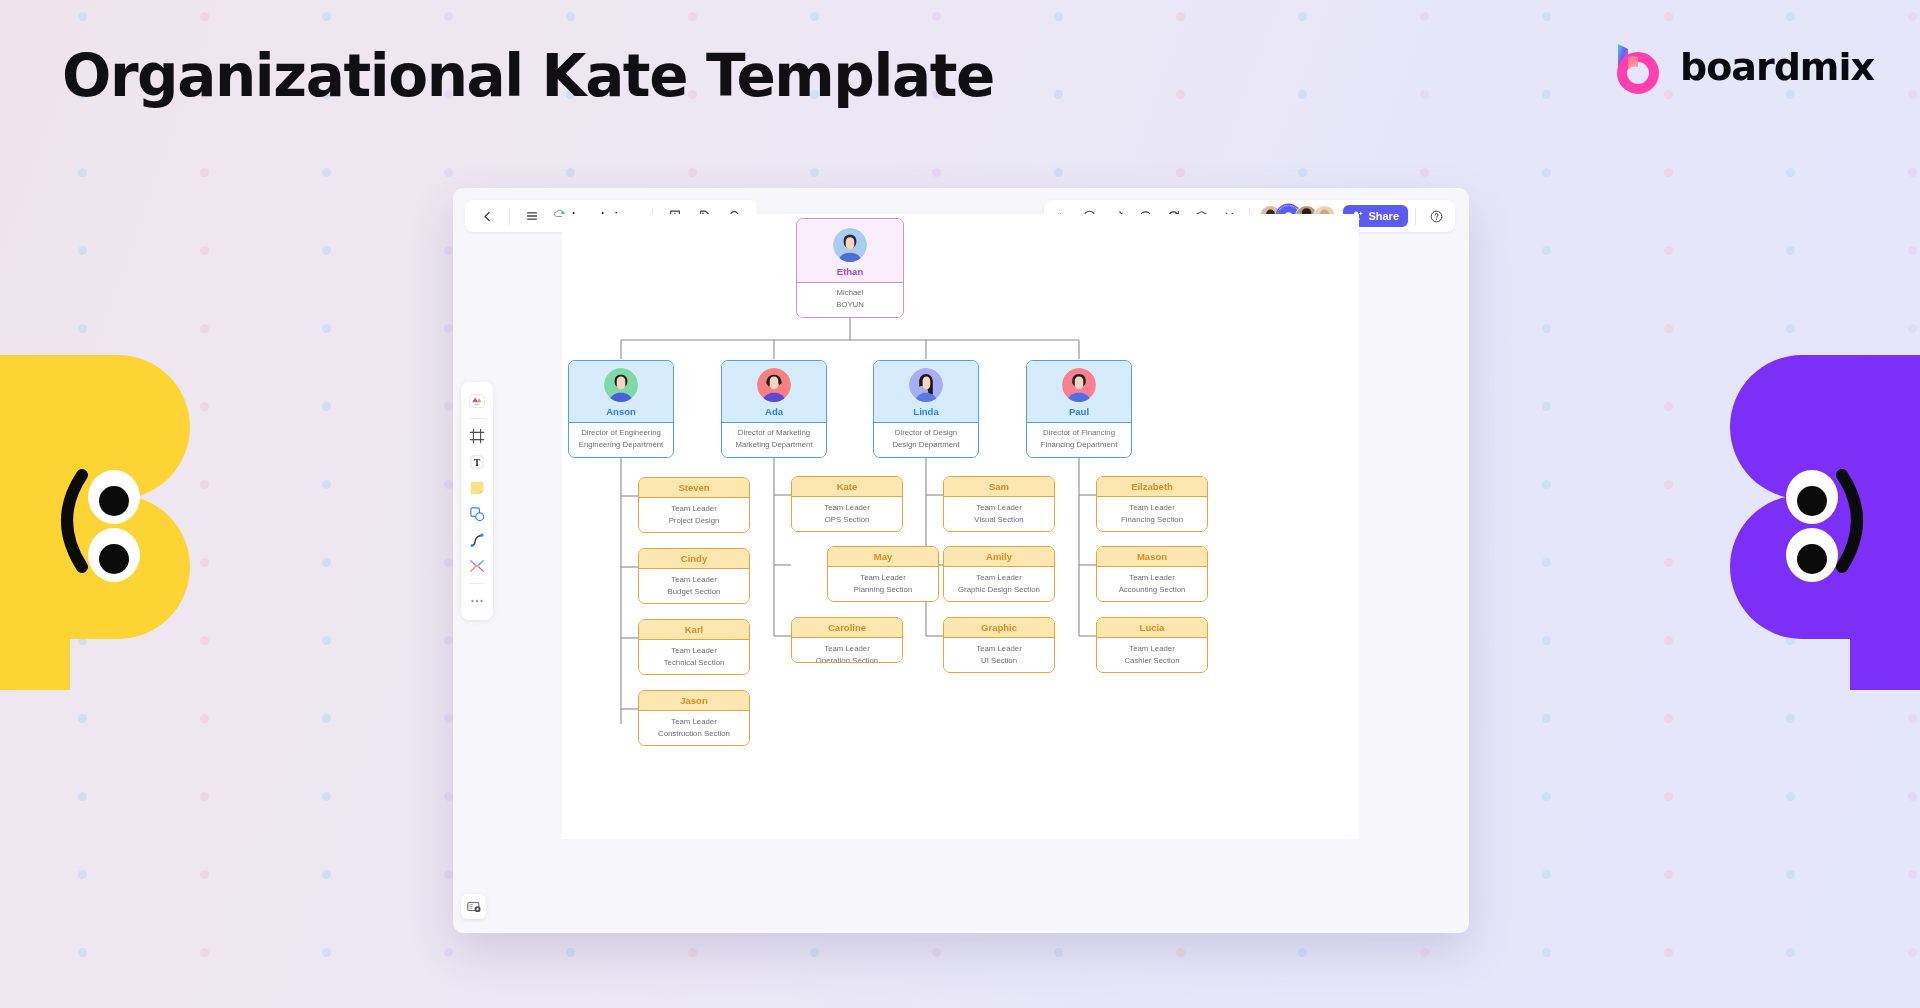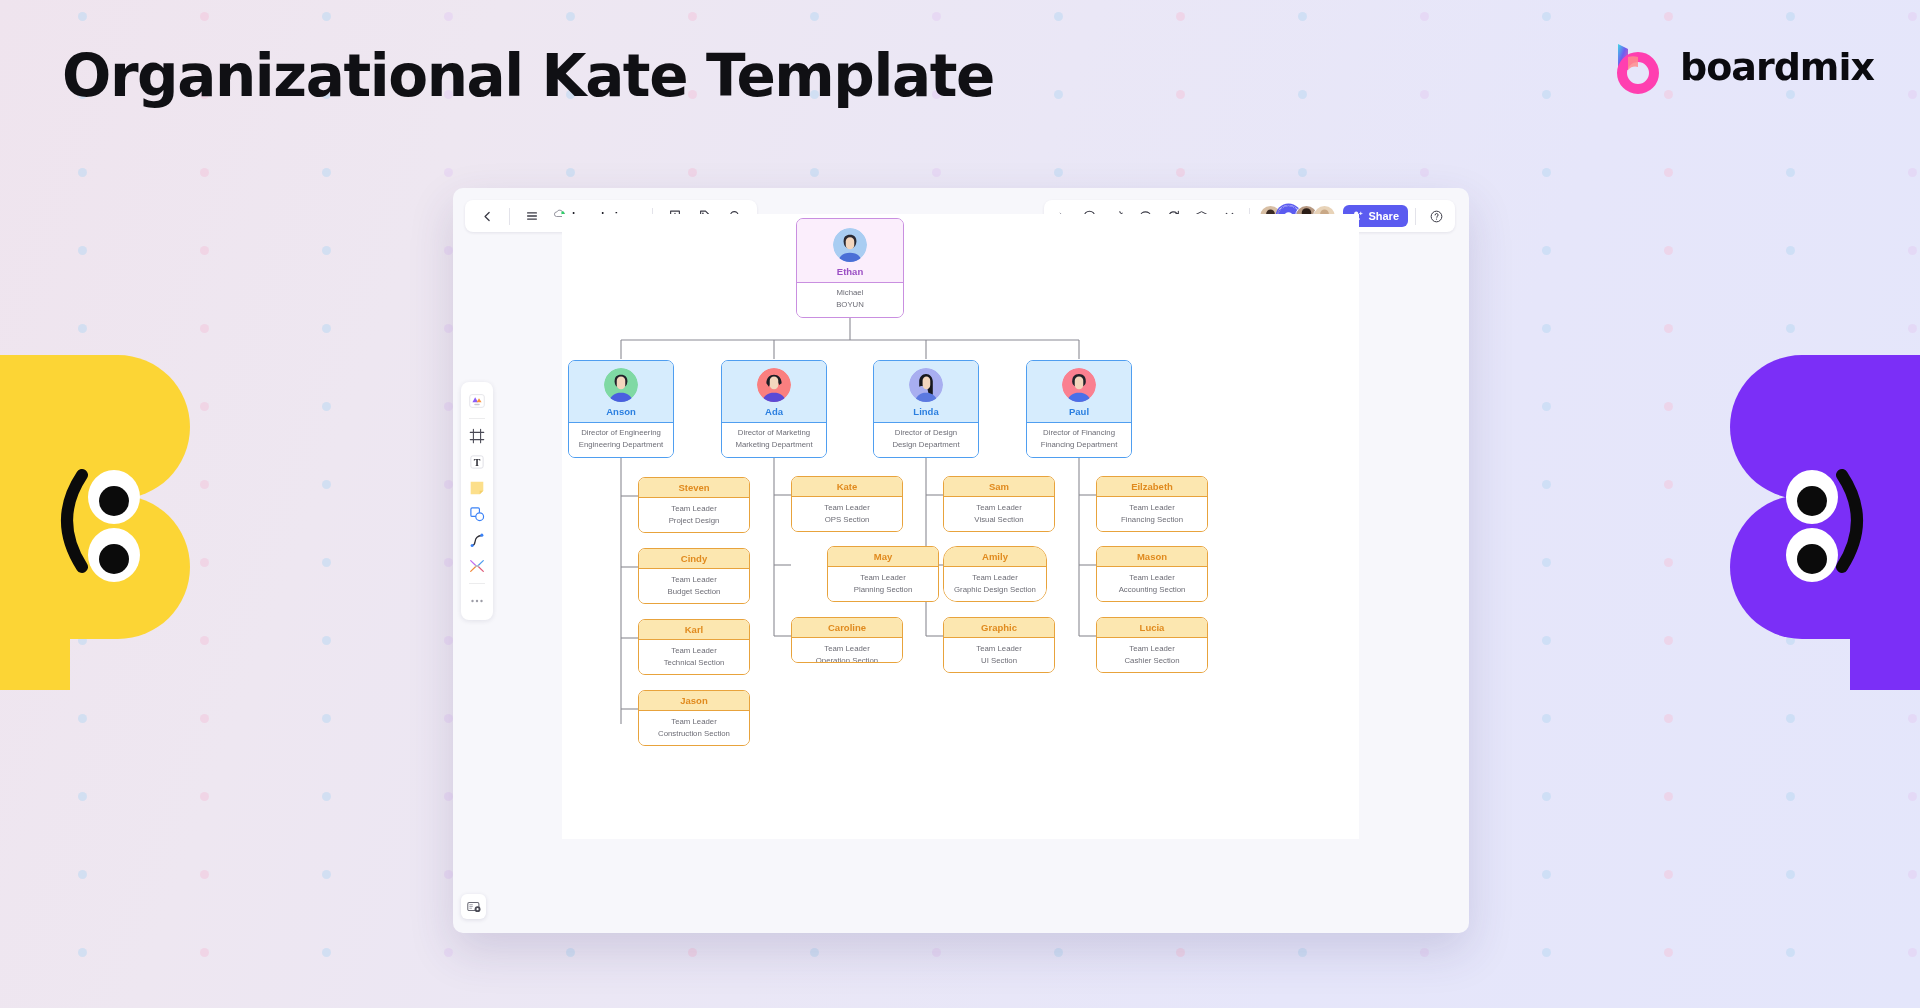--- a/index.html
+++ b/index.html
@@ -778,21 +778,21 @@
 
       <div class="node n-lead" style="left:381px;top:262px;width:112px;height:56px;">
         <div class="head">
             <div class="nm">Sam</div>
           </div>
         <div class="body">
           <div class="ln">Team Leader</div>
           <div class="ln">Visual Section</div>
           </div>
       </div>
-      <div class="node n-lead" style="left:381px;top:332px;width:104px;height:56px;border-radius:14px;">
+      <div class="node n-lead" style="left:381px;top:332px;width:112px;height:56px;">
         <div class="head">
             <div class="nm">Amily</div>
           </div>
         <div class="body">
           <div class="ln">Team Leader</div>
           <div class="ln">Graphic Design Section</div>
           </div>
       </div>
       <div class="node n-lead" style="left:381px;top:403px;width:112px;height:56px;">
         <div class="head">

